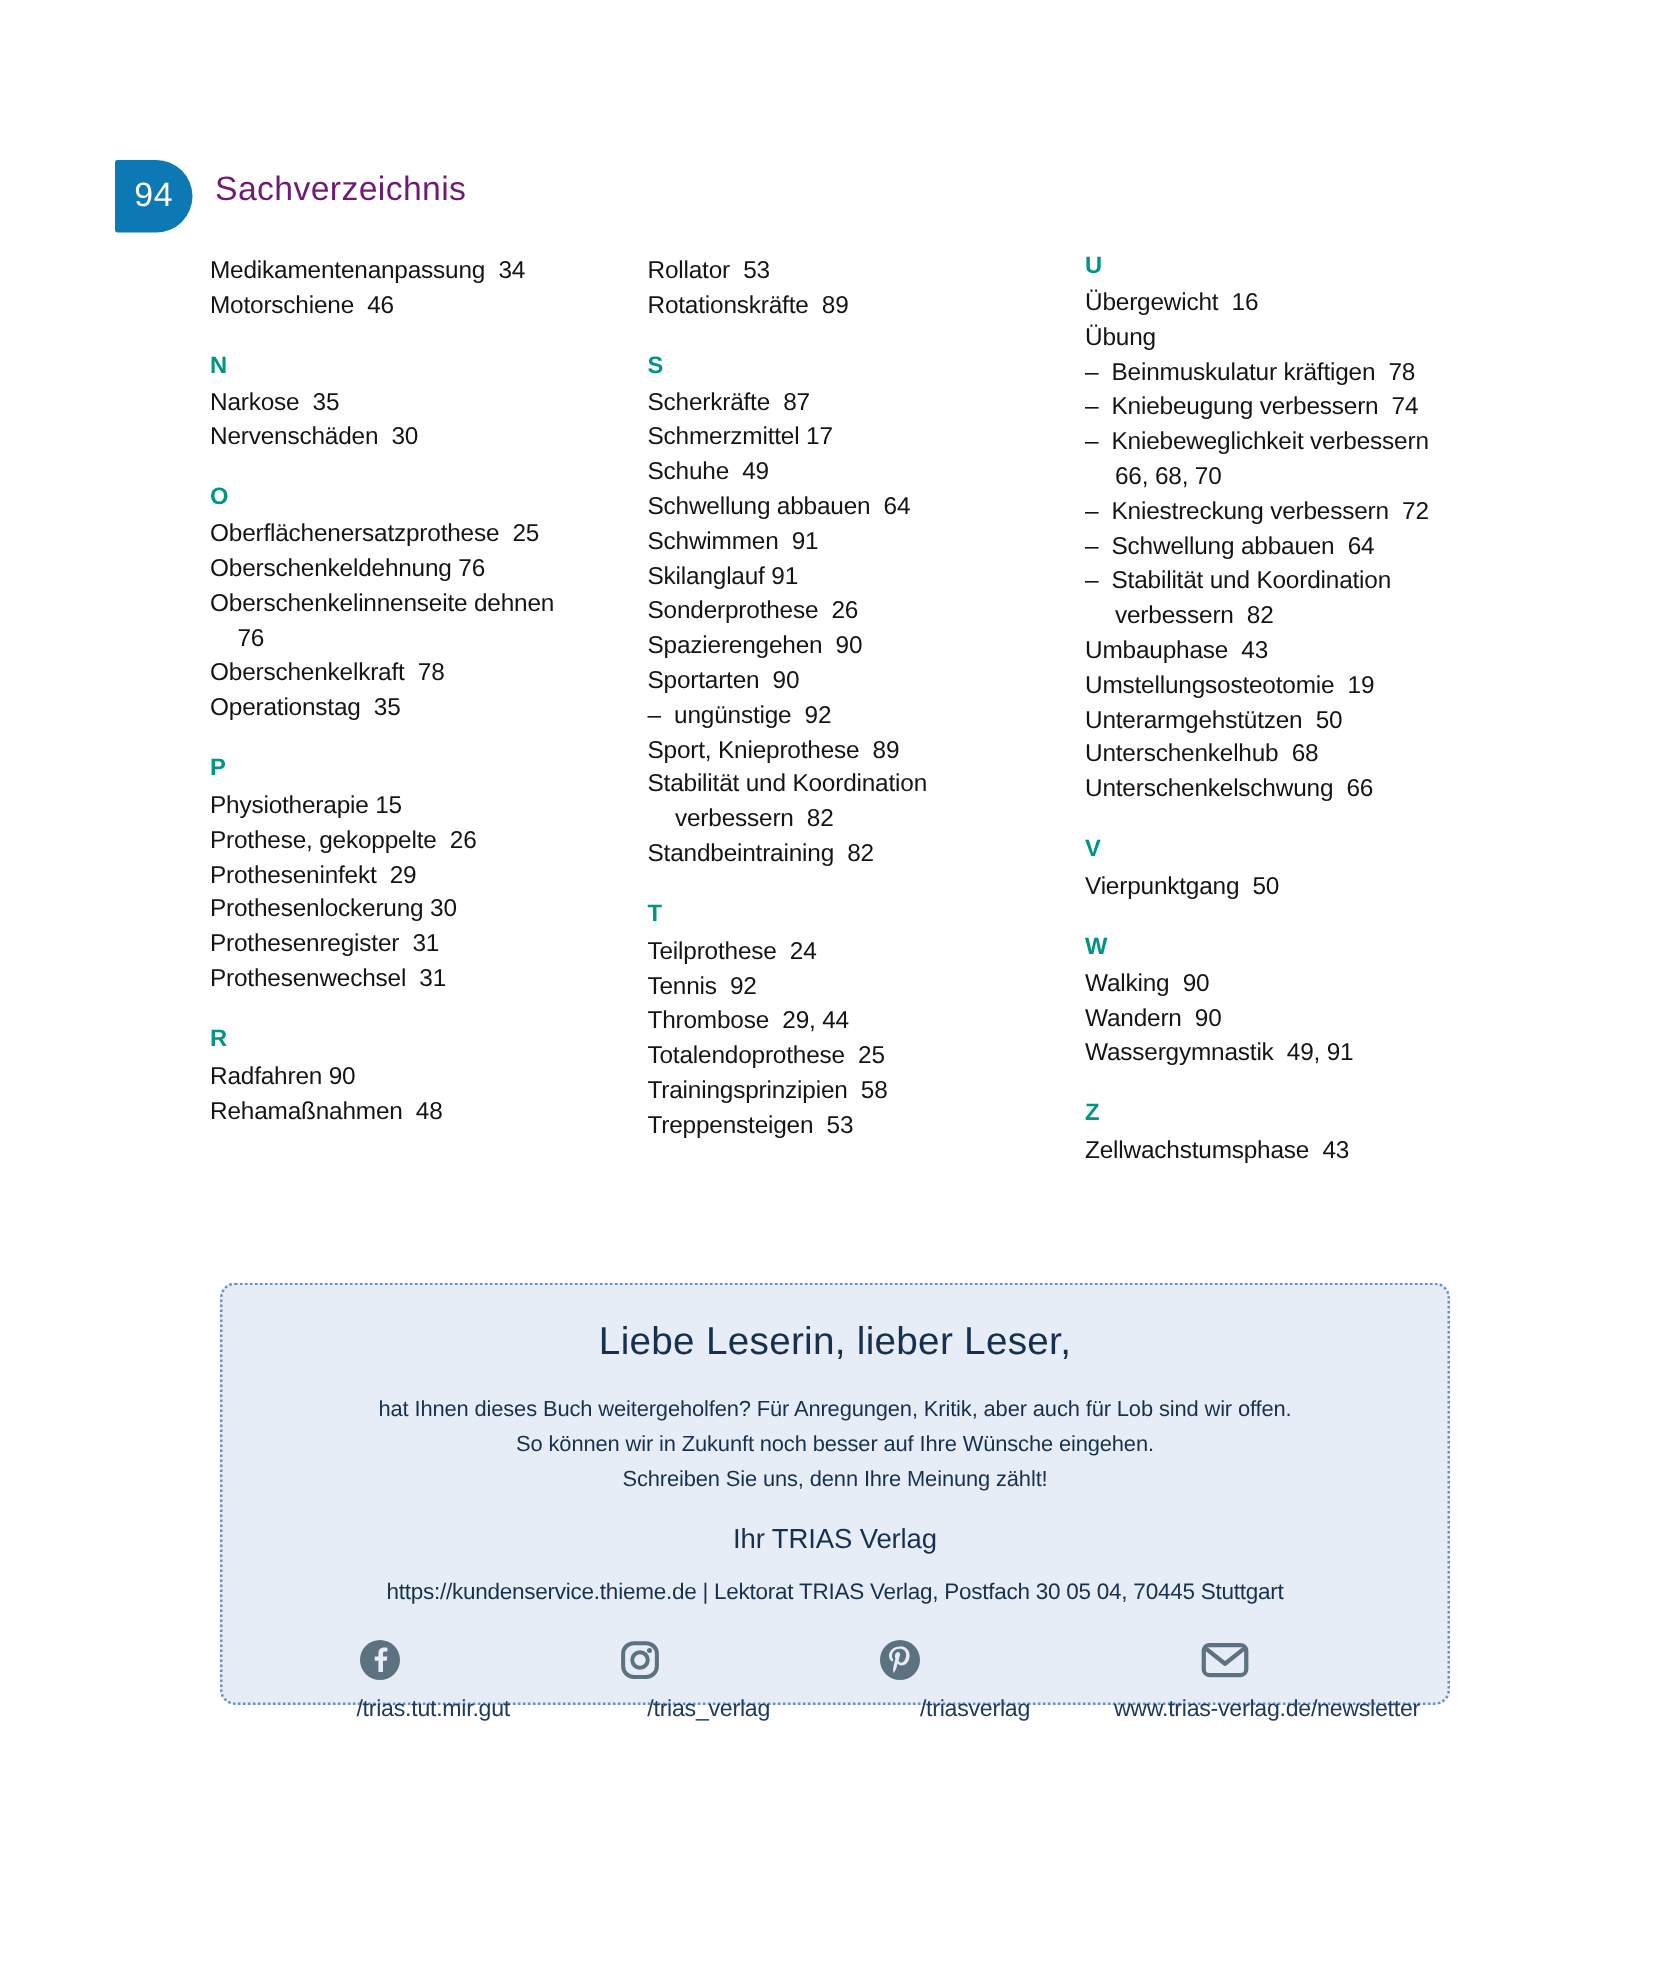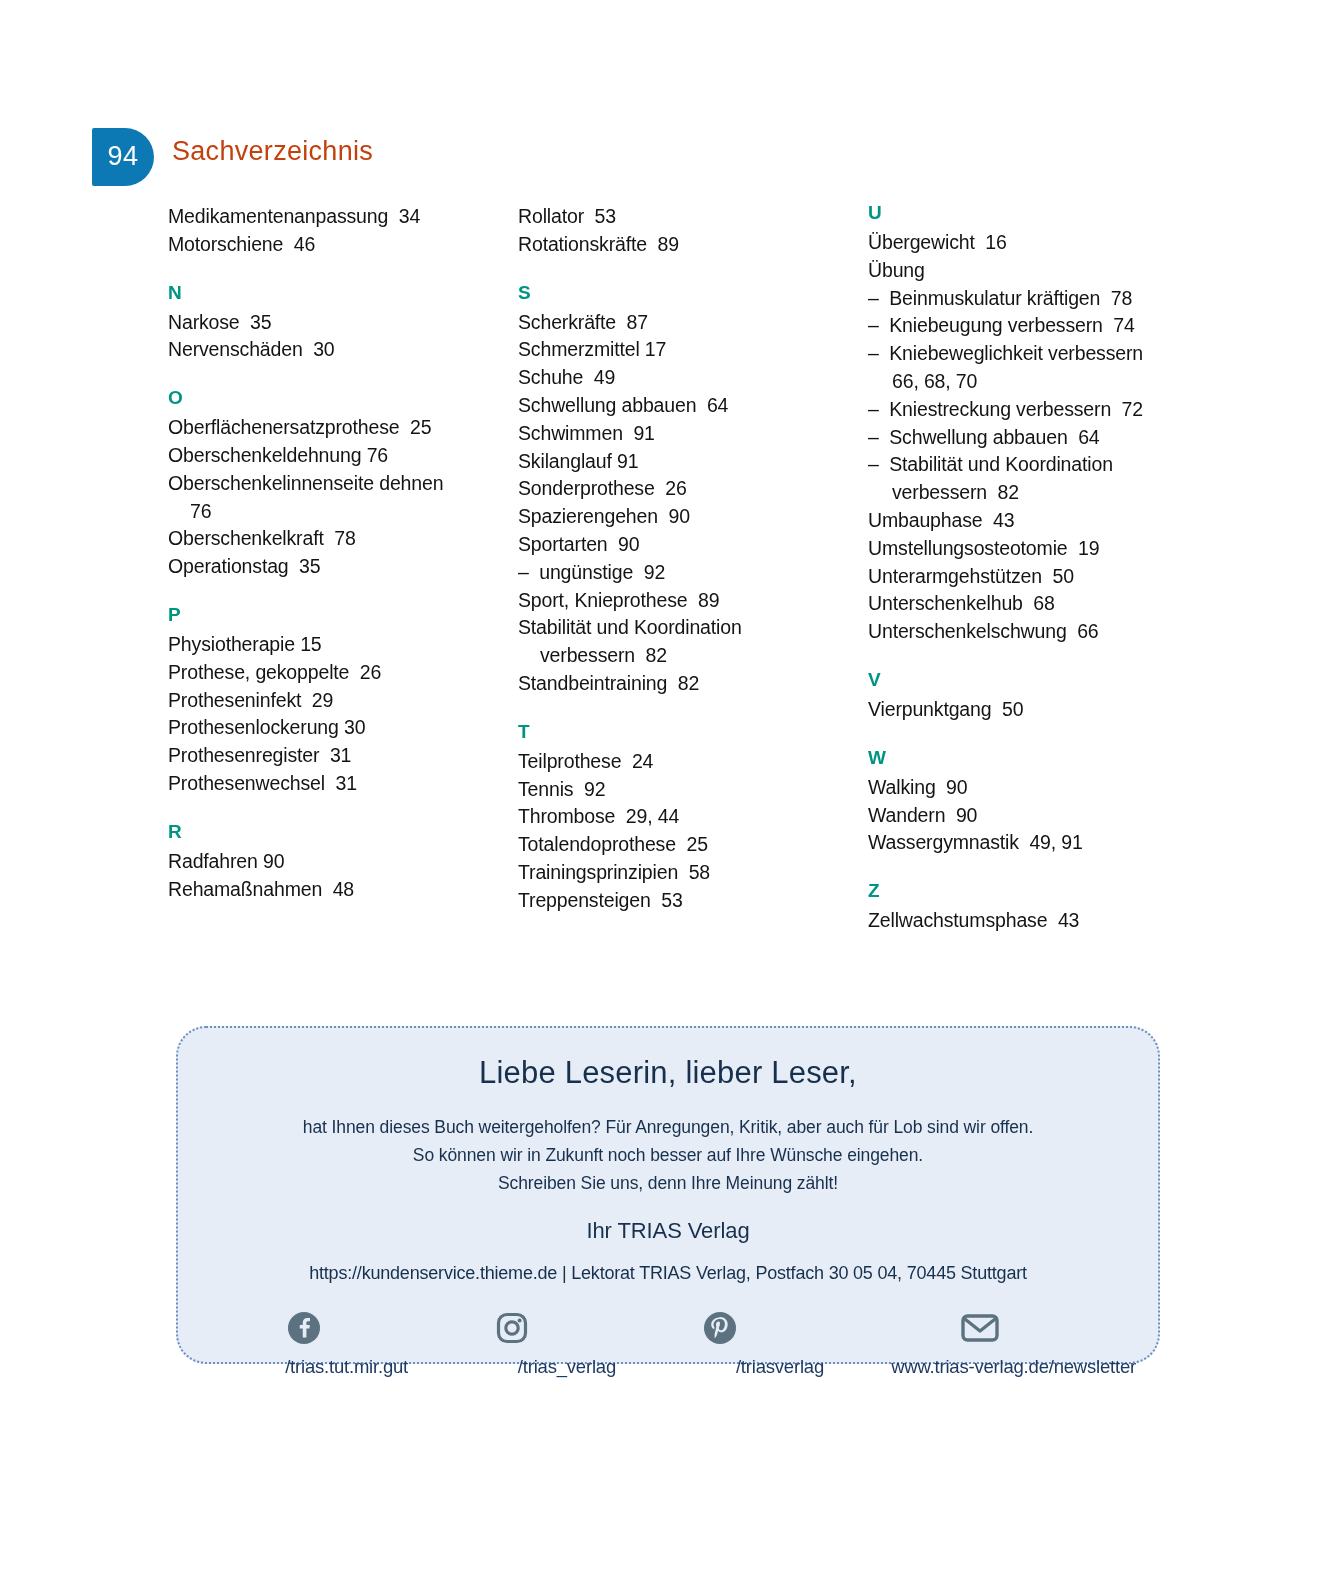--- a/index.html
+++ b/index.html
@@ -46,21 +46,21 @@
     font-size: 27px;
     font-weight: 400;
     letter-spacing: 0.5px;
     transform: translateY(-1px);
   }
   .page-title {
     position: absolute;
     left: 172px;
     top: 8px;
     font-size: 27px;
-    color: #c2410c;
+    color: #701a75;
     letter-spacing: 0.3px;
     font-weight: 400;
   }
 
   
   .index-wrap {
     position: absolute;
     top: 203px;
     left: 168px;
     width: 1010px;
@@ -100,21 +100,21 @@
 
   
   .reader-box {
     position: absolute;
     left: 176px;
     top: 1026px;
     width: 984px;
     height: 338px;
     background: #e7edf6;
     border: 2px dotted #6b8fc4;
-    border-radius: 30px;
+    border-radius: 12px;
     box-sizing: border-box;
   }
   .reader-title {
     text-align: center;
     font-size: 31px;
     color: #16304e;
     margin-top: 27px;
     letter-spacing: 0.2px;
     font-weight: 400;
   }

